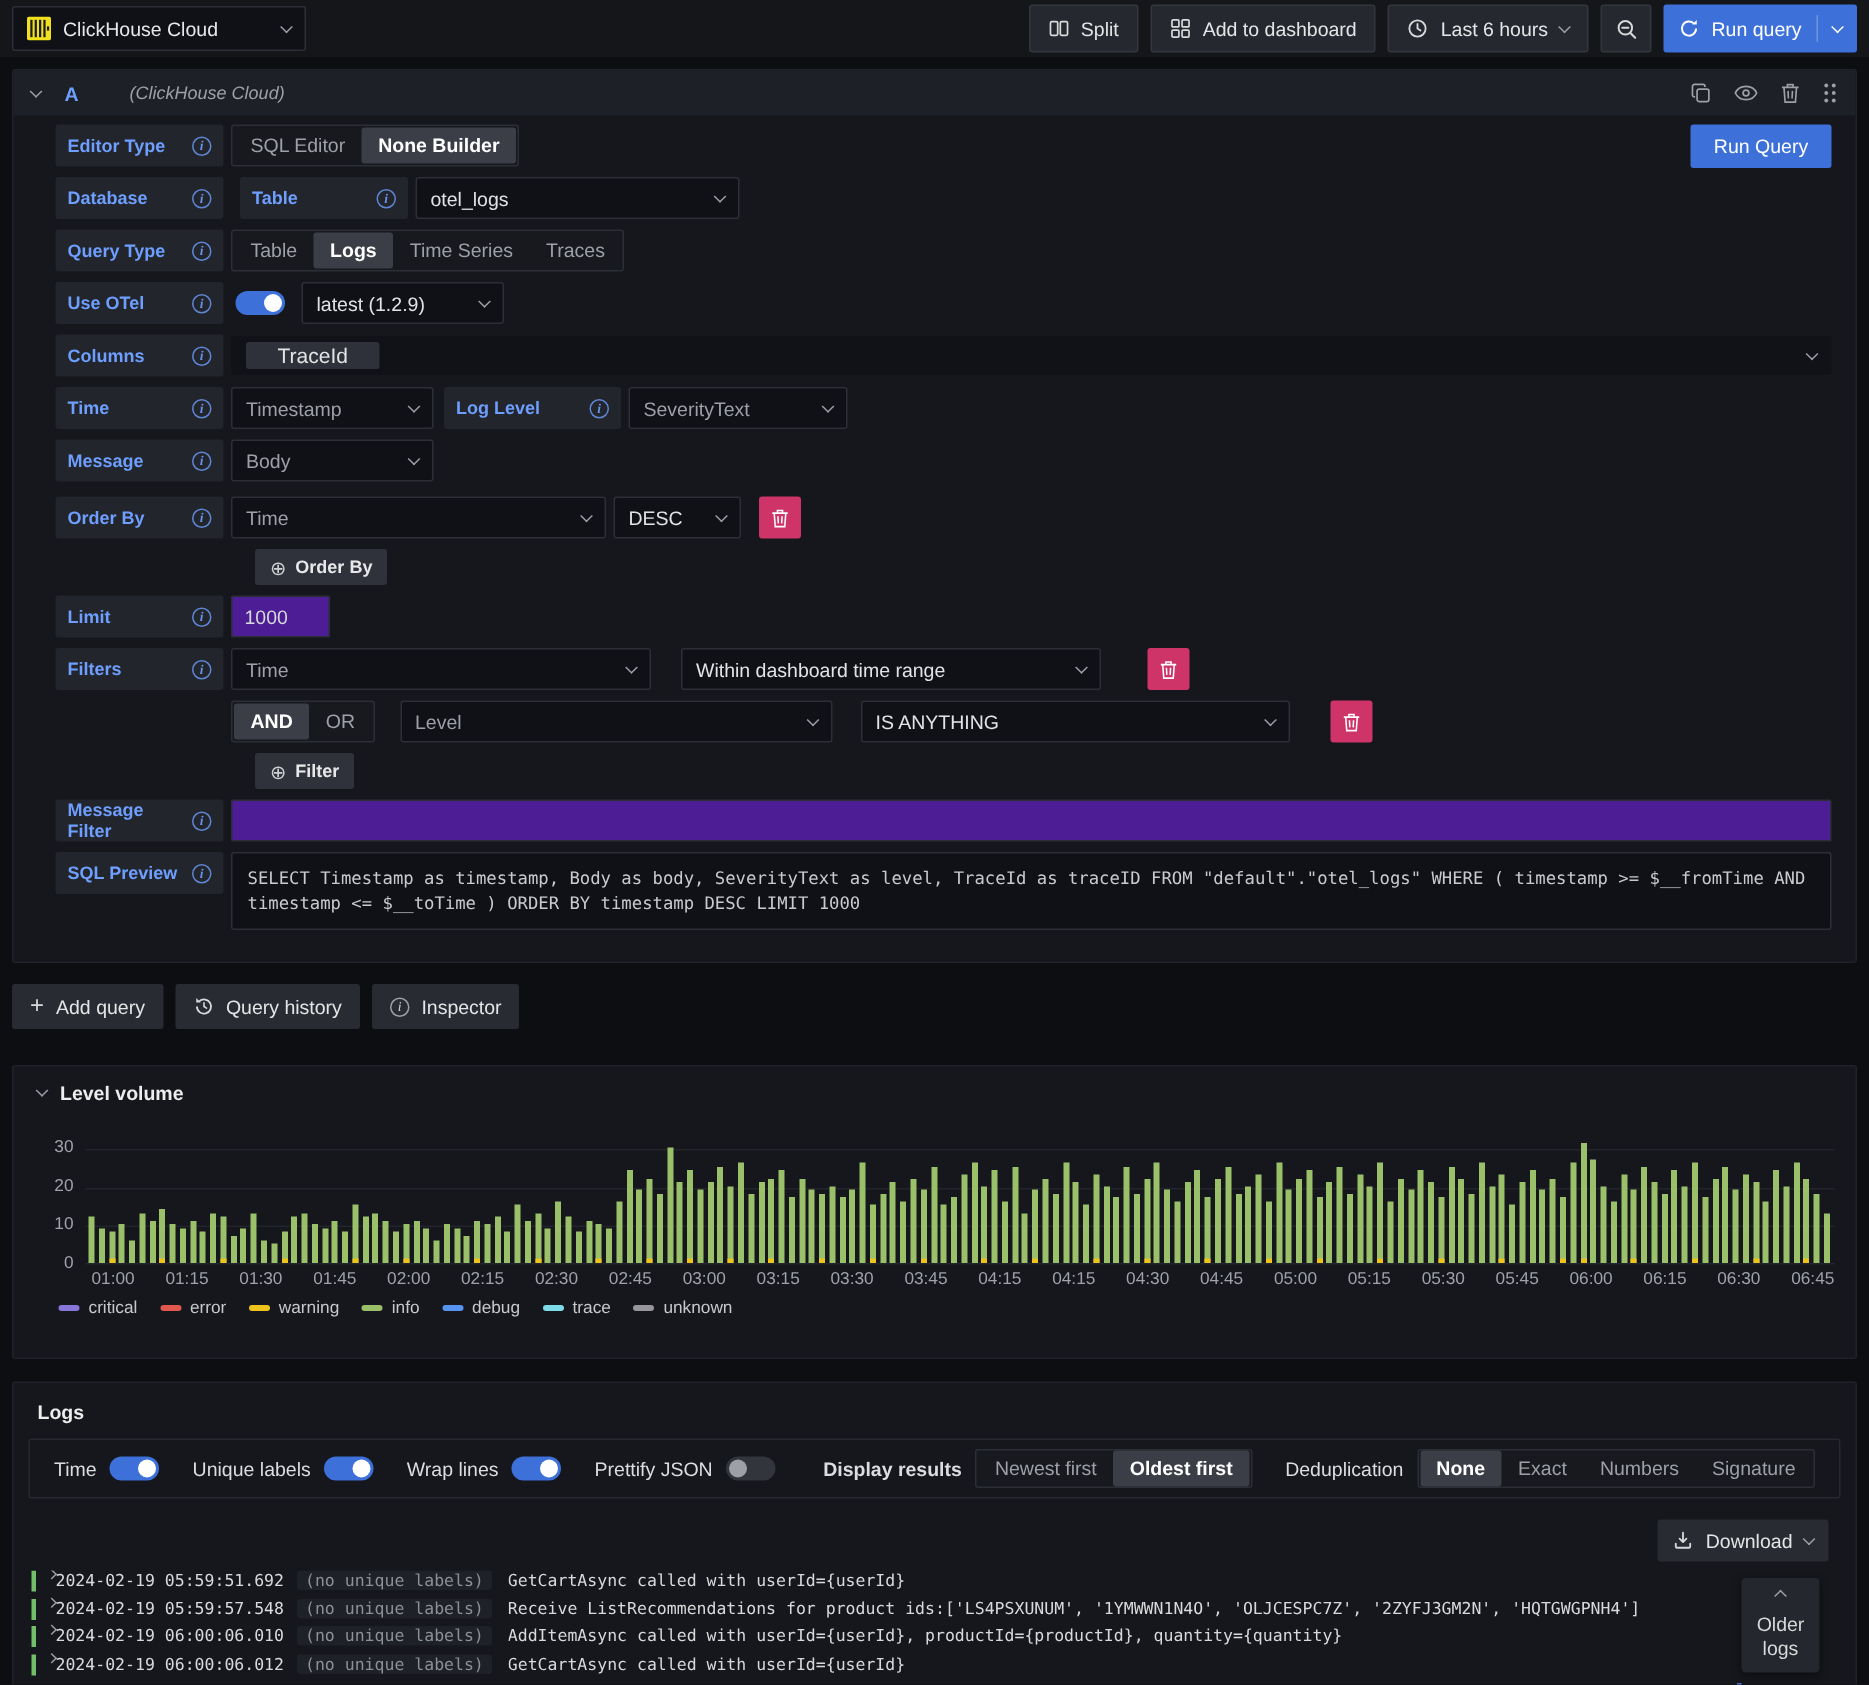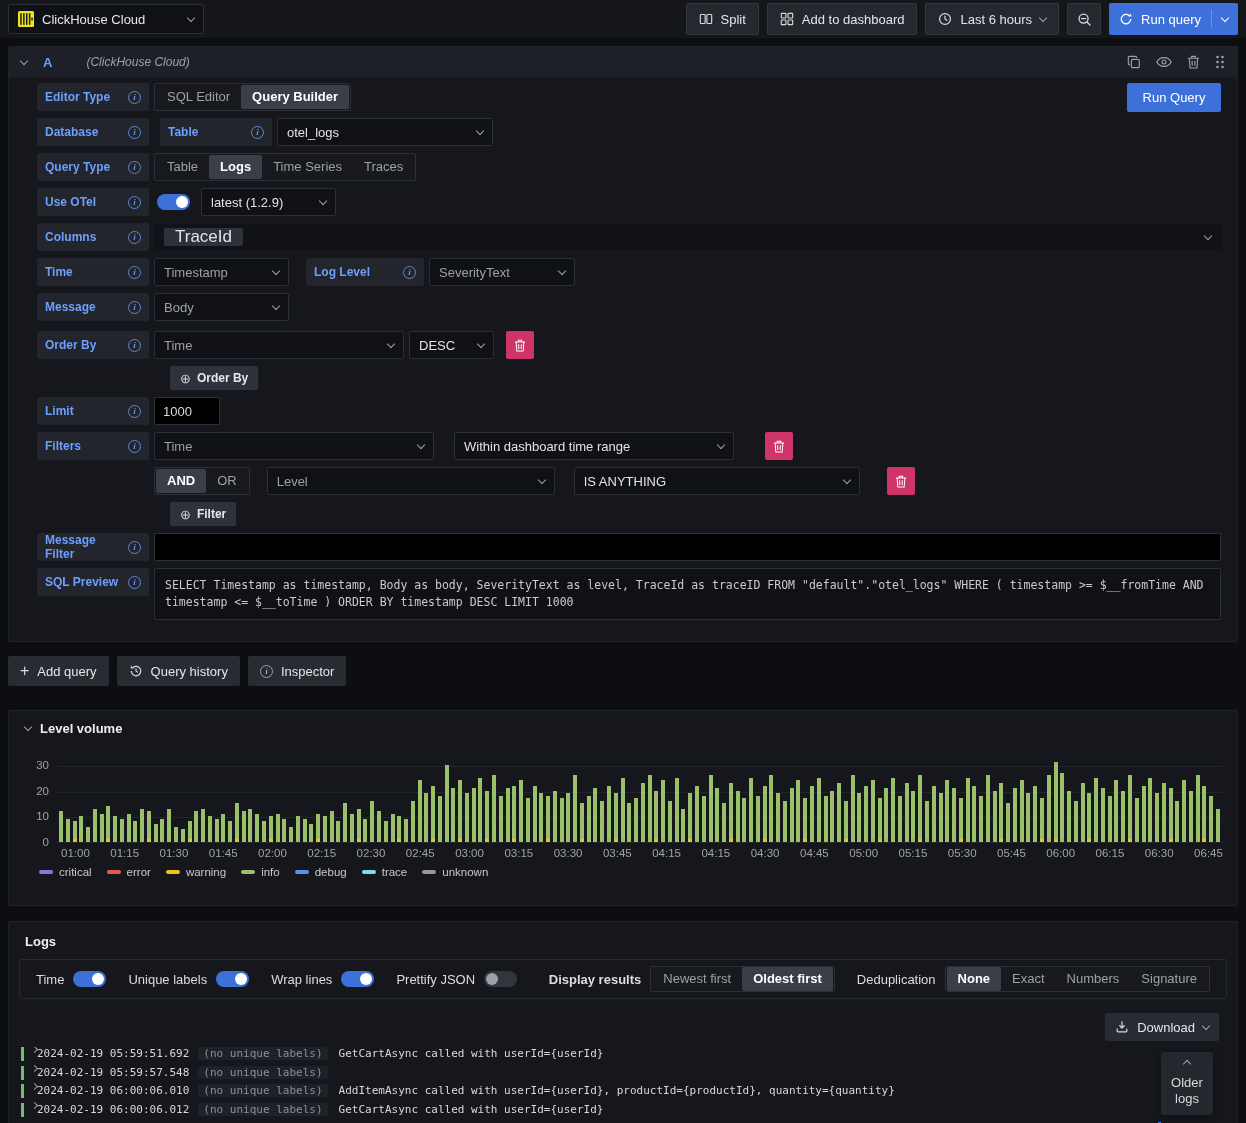--- a/index.html
+++ b/index.html
@@ -29,35 +29,35 @@
   .refid{color:#6e9fff;font-weight:700;margin-left:8px}
   .qhint{color:#9da0a6;font-style:italic;font-size:12px;margin-left:26px}
   .qh-icons{margin-left:auto;display:flex;align-items:center;gap:15px;color:#9da0a6}
   .qh-icons .icon{cursor:pointer}
   .run-query2{position:absolute;top:36px;right:16px;width:94px;height:29px;background:#3d71d9;border:none;border-radius:2px;color:#fff;font-weight:500;font-size:13px;cursor:pointer;font-family:inherit}
 
   
   .erows{padding:6px 16px 0 28px}
   .erow{display:flex;align-items:center;margin-bottom:7px;gap:5px}
   .lblcell{width:112px;flex:none;height:28px;background:#22252b;border-radius:2px;display:flex;align-items:center;justify-content:space-between;padding:0 8px;color:#6e9fff;font-size:12px;font-weight:700}
-  .lblcell.w118{width:118px;margin-left:12px}
+  .lblcell.w118{width:118px;margin-left:2px}
   .info-icon{width:13px;height:13px;border-radius:50%;border:1px solid rgba(110,159,255,.8);color:rgba(110,159,255,.9);font-size:9px;line-height:11px;text-align:center;flex:none;cursor:pointer}
   .info-icon::after{content:"i";font-family:"Liberation Serif",serif;font-style:italic}
   .seg{display:inline-flex;align-items:center;border:1px solid #2c2f36;border-radius:2px;background:#17191e;height:28px;padding:1px}
   .seg>span{padding:0 11px;height:24px;line-height:24px;color:#9da0a6;font-weight:500;border-radius:2px;white-space:nowrap;cursor:pointer}
   .seg>span.sel{background:#3b3e46;color:#fff;font-weight:700}
   .dd{display:flex;align-items:center;justify-content:space-between;background:#101116;border:1px solid #2c2f36;border-radius:2px;height:28px;padding:0 9px;gap:8px;cursor:pointer}
   .dd .val{color:#e2e3e5;white-space:nowrap;overflow:hidden}
   .dd .val.dim{color:#9da0a6}
-  .tinput{background:#000000;border:1px solid #2c2f36;border-radius:1px;height:28px;padding:0 8px;color:#d8d9da;font:inherit}
+  .tinput{background:#4c1d95;border:1px solid #2c2f36;border-radius:1px;height:28px;padding:0 8px;color:#d8d9da;font:inherit}
   .trash{width:28px;height:28px;background:#ce3467;border:none;border-radius:2px;color:#fff;display:flex;align-items:center;justify-content:center;cursor:pointer;flex:none}
   .addbtn{height:24px;margin-left:16px;background:#2f323a;border:none;border-radius:2px;color:#e8e8ea;font-weight:700;font-size:12px;display:inline-flex;align-items:center;gap:6px;padding:0 10px;cursor:pointer;font-family:inherit}
   .addbtn::before{content:"⊕";font-weight:400;font-size:13px;color:#cfd0d3}
   .cols-field{flex:1;height:26px;background:#111217;border-radius:2px;display:flex;align-items:center;padding:0 10px;cursor:pointer}
-  .chip{background:#2e3139;border-radius:2px;height:18px;line-height:18px;padding:0 11px;font-size:17px;color:#e2e3e5}
+  .chip{background:#2e3139;border-radius:2px;height:18px;line-height:18px;padding:0 21px;font-size:14px;color:#e2e3e5}
   .sqlbox{flex:1;border:1px solid #2c2f36;background:#101116;border-radius:2px;padding:8px 10px;font-family:"DejaVu Sans Mono",monospace;font-size:11.5px;line-height:17px;color:#c9cacd;min-height:52px}
   .toggle{width:33px;height:16px;border-radius:9px;background:#3d71d9;position:relative;flex:none;cursor:pointer}
   .toggle::after{content:"";position:absolute;width:12px;height:12px;border-radius:50%;background:#fff;top:2px;right:2px}
   .toggle.off{background:#33353c}
   .toggle.off::after{left:2px;right:auto;background:#9da0a6}
 
   .actions-row{display:flex;gap:8px;margin:14px 8px 0;align-items:flex-start}
   .abtn{height:30px;padding:0 12px;background:#282b31;border:none;border-radius:2px;color:#e4e5e7;font-weight:500;font-size:13px;display:flex;align-items:center;gap:8px;cursor:pointer;font-family:inherit}
   .plus-glyph::before{content:"+";font-size:16px;line-height:14px;color:#d8d9da}
 
@@ -217,21 +217,21 @@
 
     <div class="erows">
 
       <div class="erow">
         <div class="lblcell">
           <span>Editor Type</span>
           <span class="info-icon"></span>
         </div>
         <div class="seg">
           <span>SQL Editor</span>
-          <span class="sel">Query Builder</span>
+          <span class="sel">None Builder</span>
         </div>
       </div>
 
       <div class="erow">
         <div class="lblcell">
           <span>Database</span>
           <span class="info-icon"></span>
         </div>
         <div class="lblcell" style="margin-left:6px">
           <span>Table</span>
@@ -793,20 +793,21 @@
           <span class="chev right lr-chev"></span>
           <span class="lr-time">2024-02-19 05:59:51.692</span>
           <span class="lr-labels">(no unique labels)</span>
           <span class="lr-msg">GetCartAsync called with userId={userId}</span>
         </div>
         <div class="logrow">
           <span class="sev"></span>
           <span class="chev right lr-chev"></span>
           <span class="lr-time">2024-02-19 05:59:57.548</span>
           <span class="lr-labels">(no unique labels)</span>
+          <span class="lr-msg">Receive ListRecommendations for product ids:['LS4PSXUNUM', '1YMWWN1N4O', 'OLJCESPC7Z', '2ZYFJ3GM2N', 'HQTGWGPNH4']</span>
         </div>
         <div class="logrow">
           <span class="sev"></span>
           <span class="chev right lr-chev"></span>
           <span class="lr-time">2024-02-19 06:00:06.010</span>
           <span class="lr-labels">(no unique labels)</span>
           <span class="lr-msg">AddItemAsync called with userId={userId}, productId={productId}, quantity={quantity}</span>
         </div>
         <div class="logrow">
           <span class="sev"></span>

